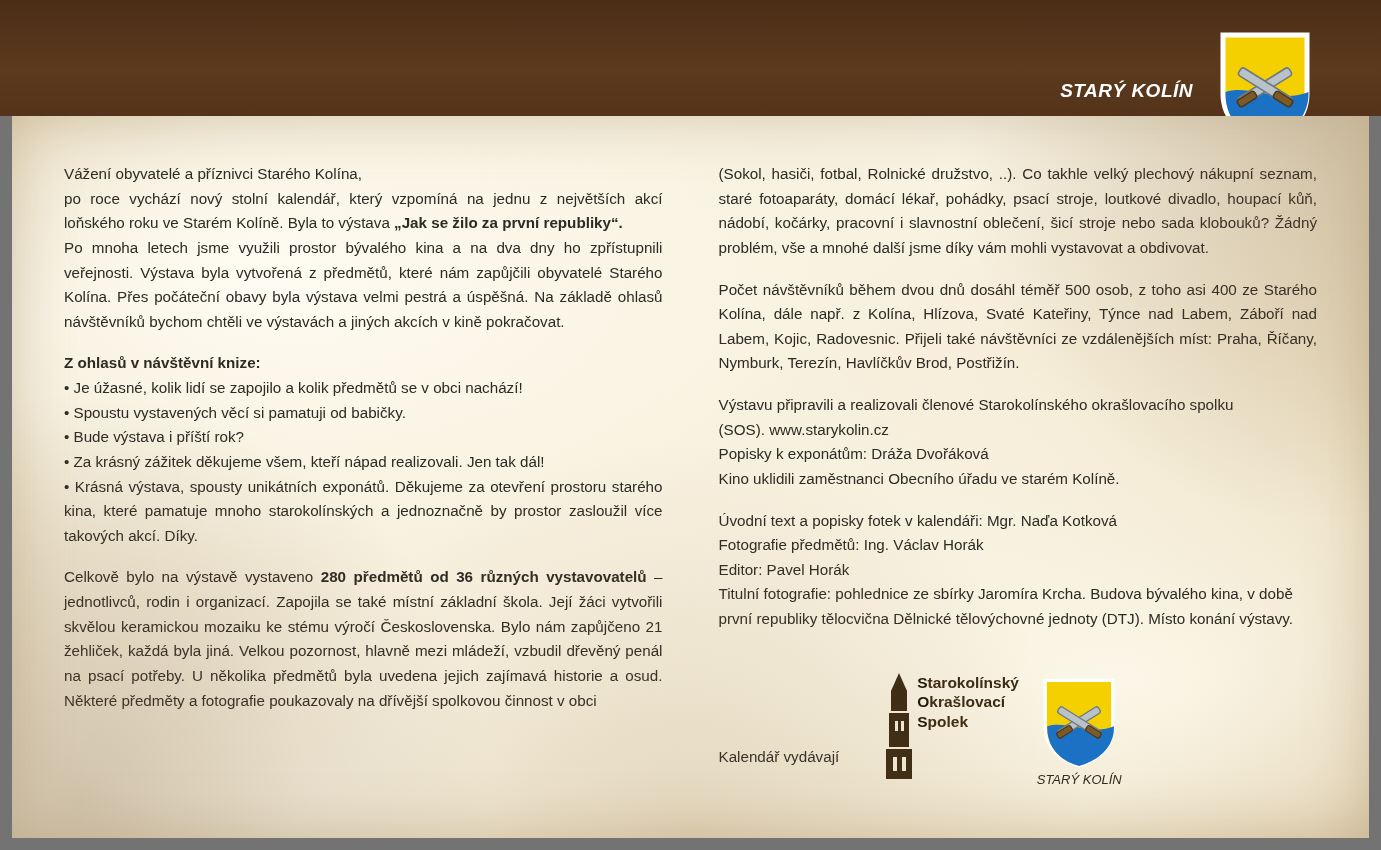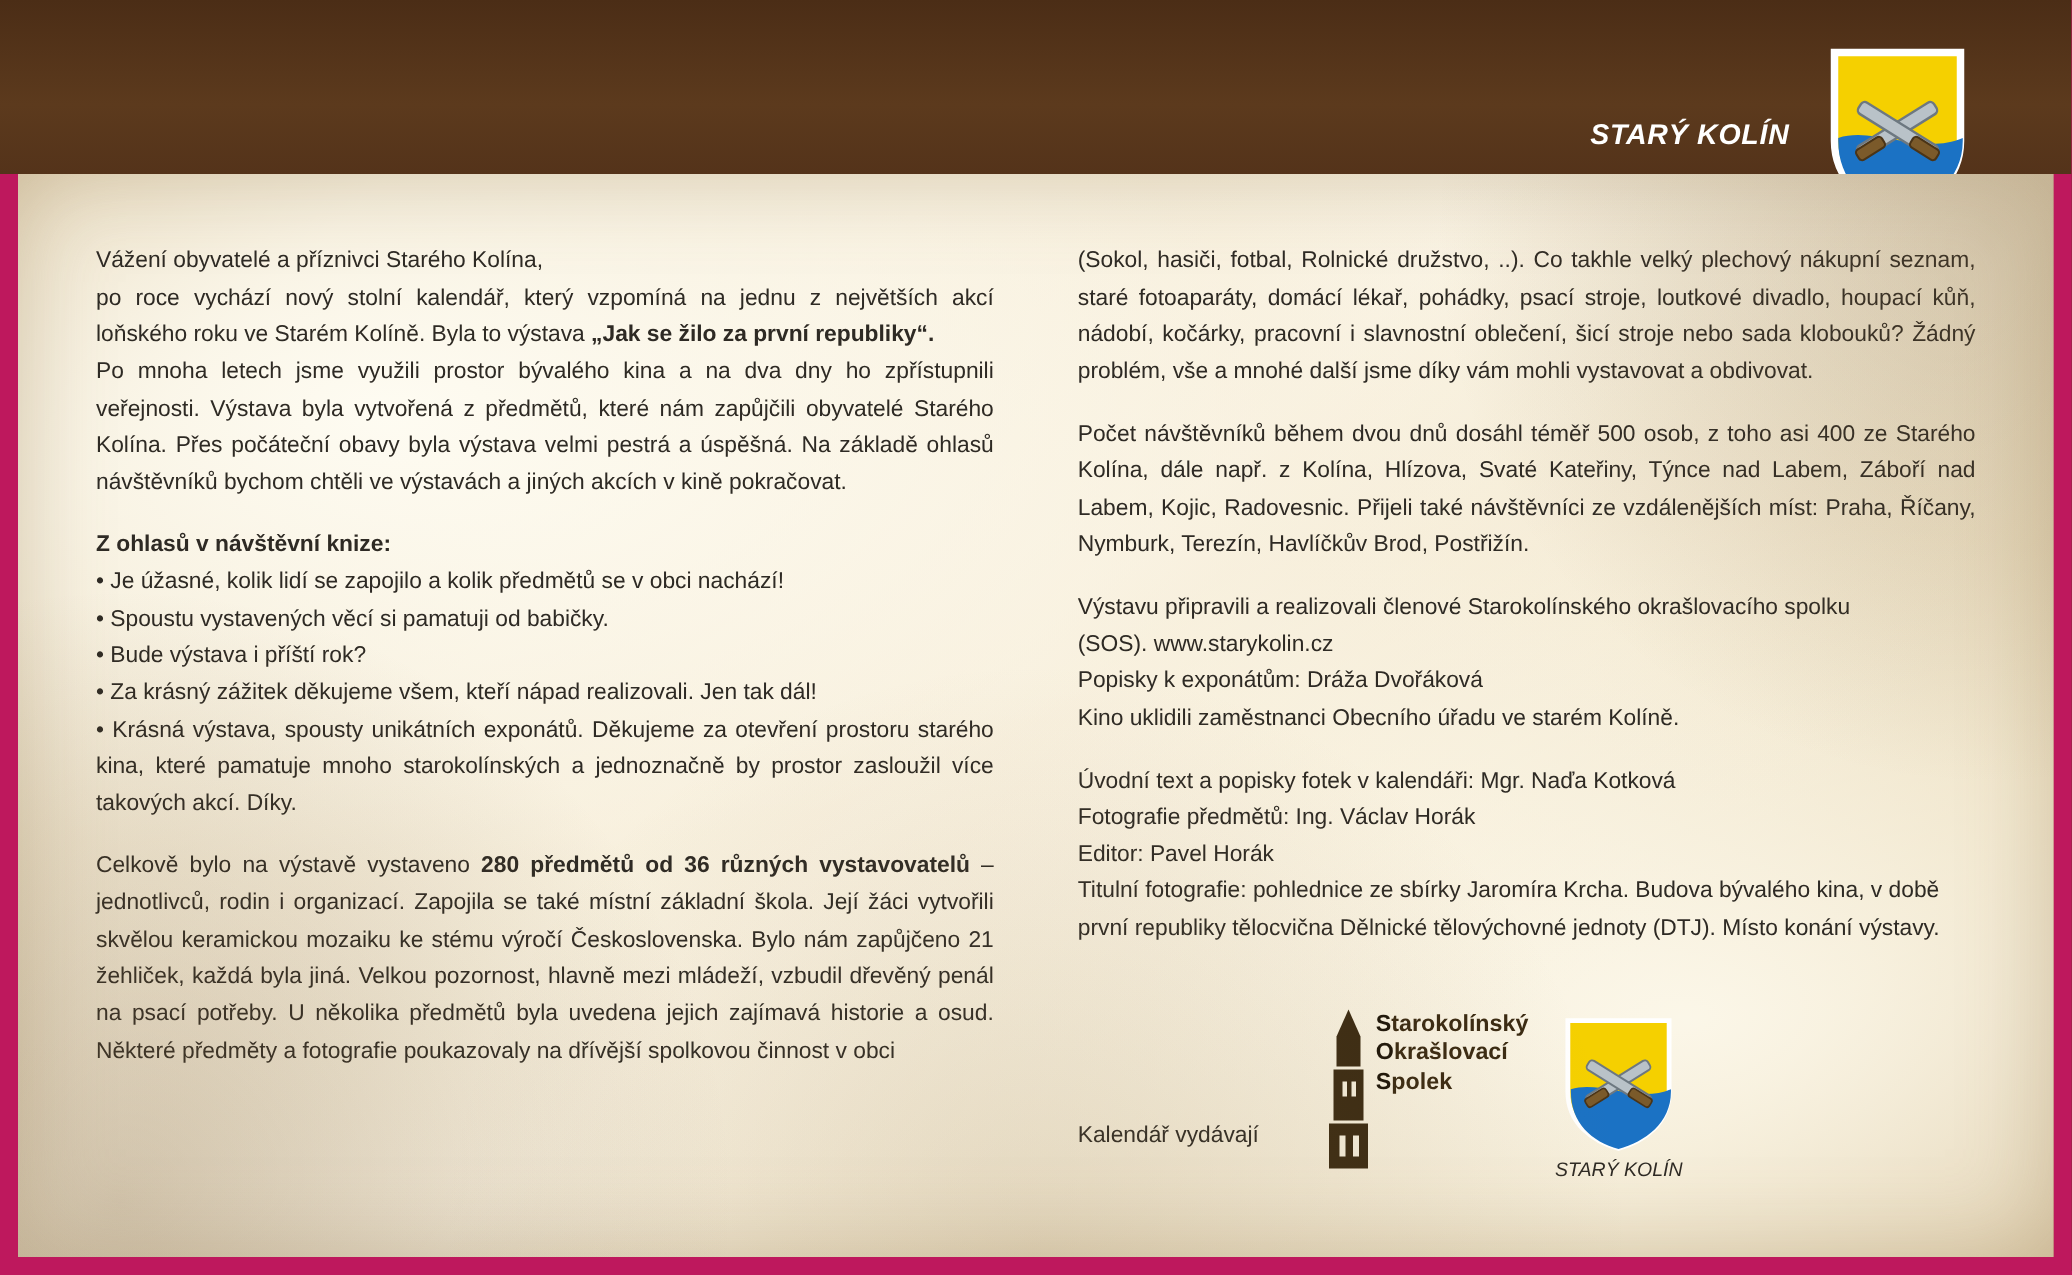--- a/index.html
+++ b/index.html
@@ -11,21 +11,21 @@
     height: 850px;
     overflow: hidden;
     font-family: "Liberation Sans", sans-serif;
     background: #5a3a1e;
   }
 
   .page {
     position: relative;
     width: 1381px;
     height: 850px;
-    background: #be185d;
+    background: #737373;
     overflow: hidden;
   }
 
   
   .header-band {
     position: absolute;
     top: 0; left: 0;
     width: 1381px;
     height: 116px;
     background: linear-gradient(180deg, #4b2d16 0%, #5c3a1d 60%, #54331a 100%);

